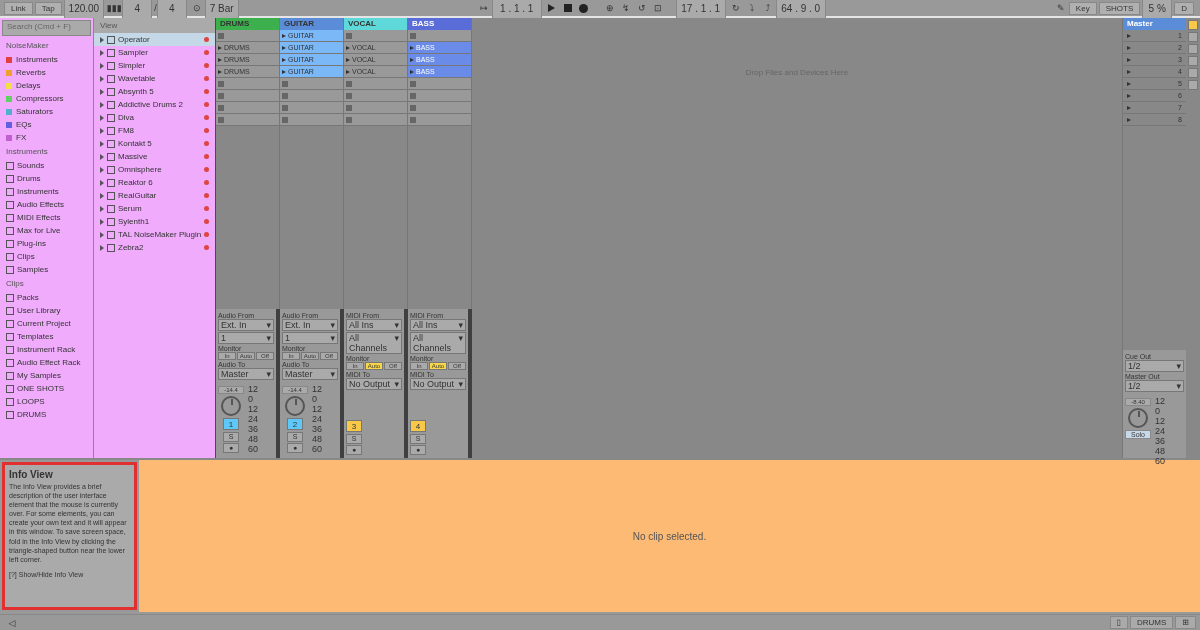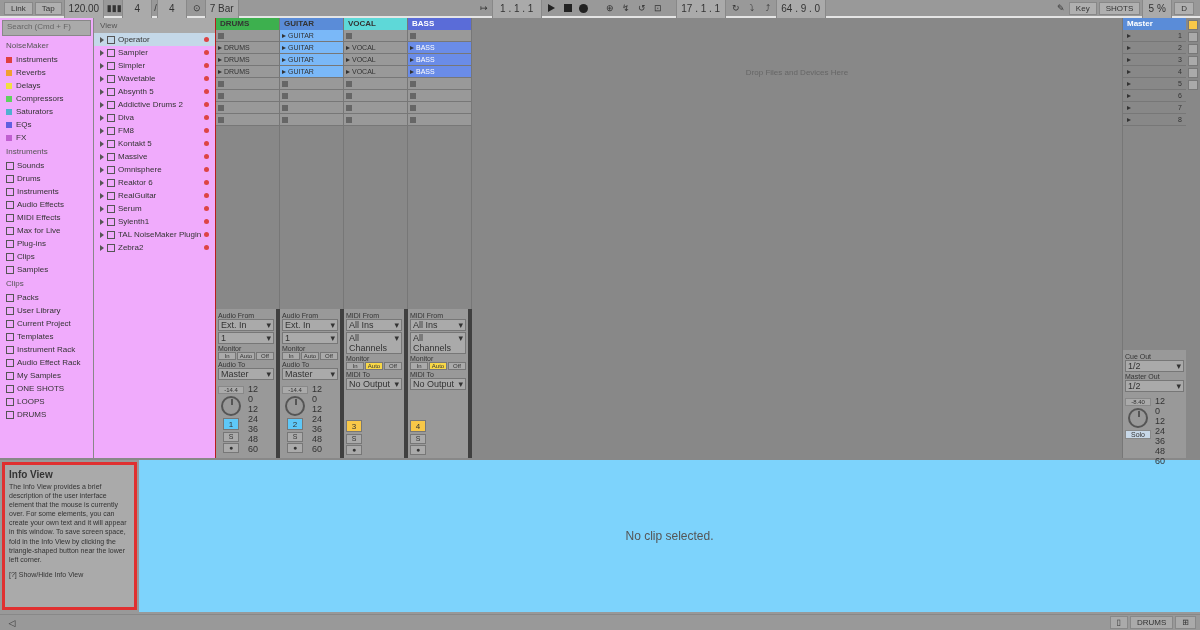--- a/index.html
+++ b/index.html
@@ -60,21 +60,21 @@
 .tn2{background:#5ec8f8}
 .tn3{background:#f8c848}
 .tn4{background:#f8c848}
 .sbtn{width:16px;height:10px;background:#aaa;border:1px solid #777;margin:1px auto;font-size:7px;text-align:center}
 .meters{display:flex;flex-direction:column;font-size:6px;color:#555;justify-content:space-between;height:60px;margin-left:4px}
 .mastermix{position:absolute;bottom:0;right:0;width:64px;background:#999;padding:2px;border-left:1px solid #777}
 .bottom{height:154px;display:flex;border-top:2px solid #888}
 .infoview{width:135px;border:3px solid #e03030;padding:4px;background:#aaa;margin:2px}
 .infoview .title{font-weight:bold;font-size:10px;margin-bottom:2px}
 .infoview .body{font-size:7px;line-height:1.3}
-.clipview{flex:1;background:#7dd3fc;display:flex;align-items:center;justify-content:center;font-size:12px;color:#555}
+.clipview{flex:1;background:#fdba74;display:flex;align-items:center;justify-content:center;font-size:10px;color:#555}
 .statusbar{position:absolute;bottom:0;left:0;right:0;height:16px;background:#999;border-top:1px solid #888;display:flex;align-items:center;padding:0 4px}
 .statusbar .sp{flex:1}
 .statusbar .sbtn2{padding:1px 6px;background:#aaa;border:1px solid #888;font-size:8px;margin-left:2px}
 .solobtn{background:#c8d8e8;border:1px solid #888;padding:0 4px;font-size:7px}
 .rside{width:14px;background:#888;display:flex;flex-direction:column;align-items:center;padding-top:2px;gap:2px}
 .rside div{width:10px;height:10px;background:#aaa;border:1px solid #777}
 </style>
 </head>
 <body>
 

